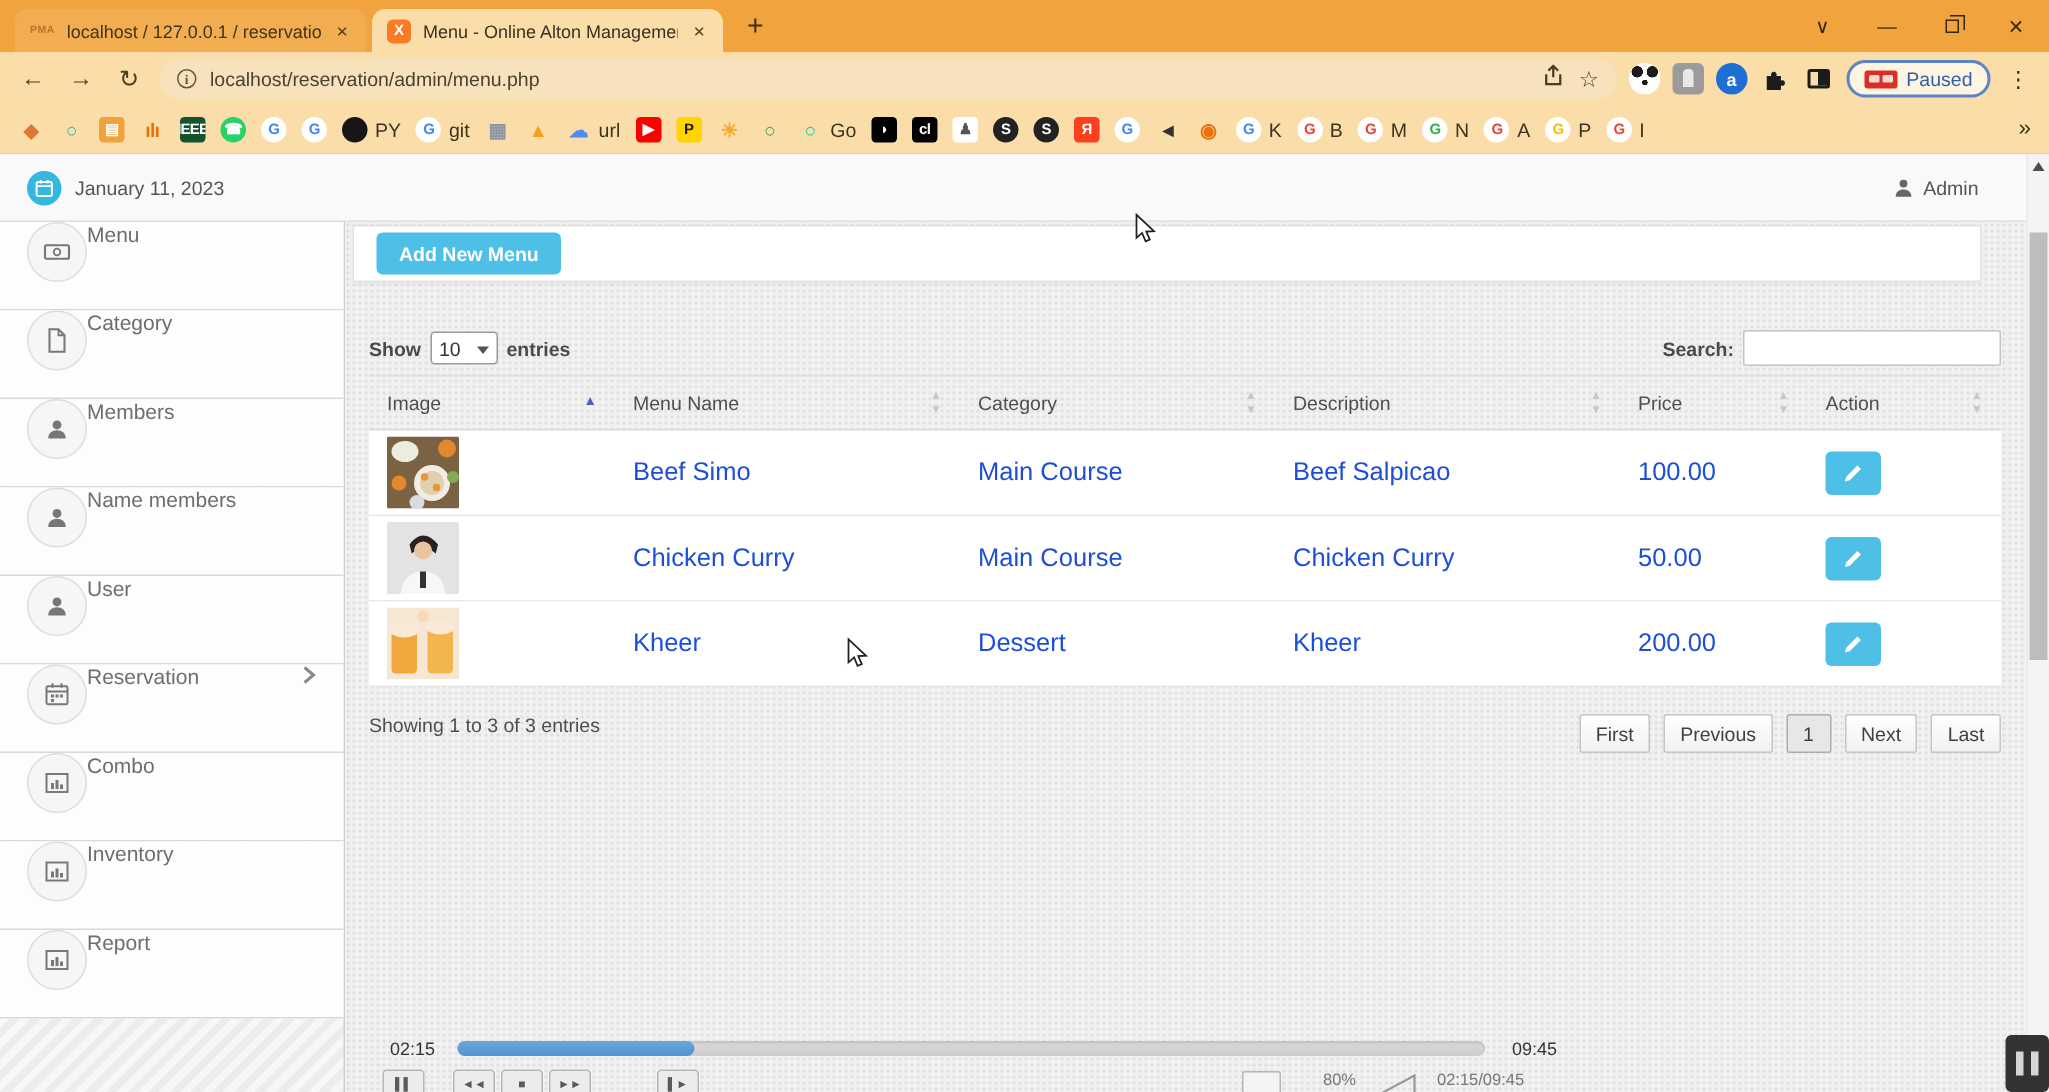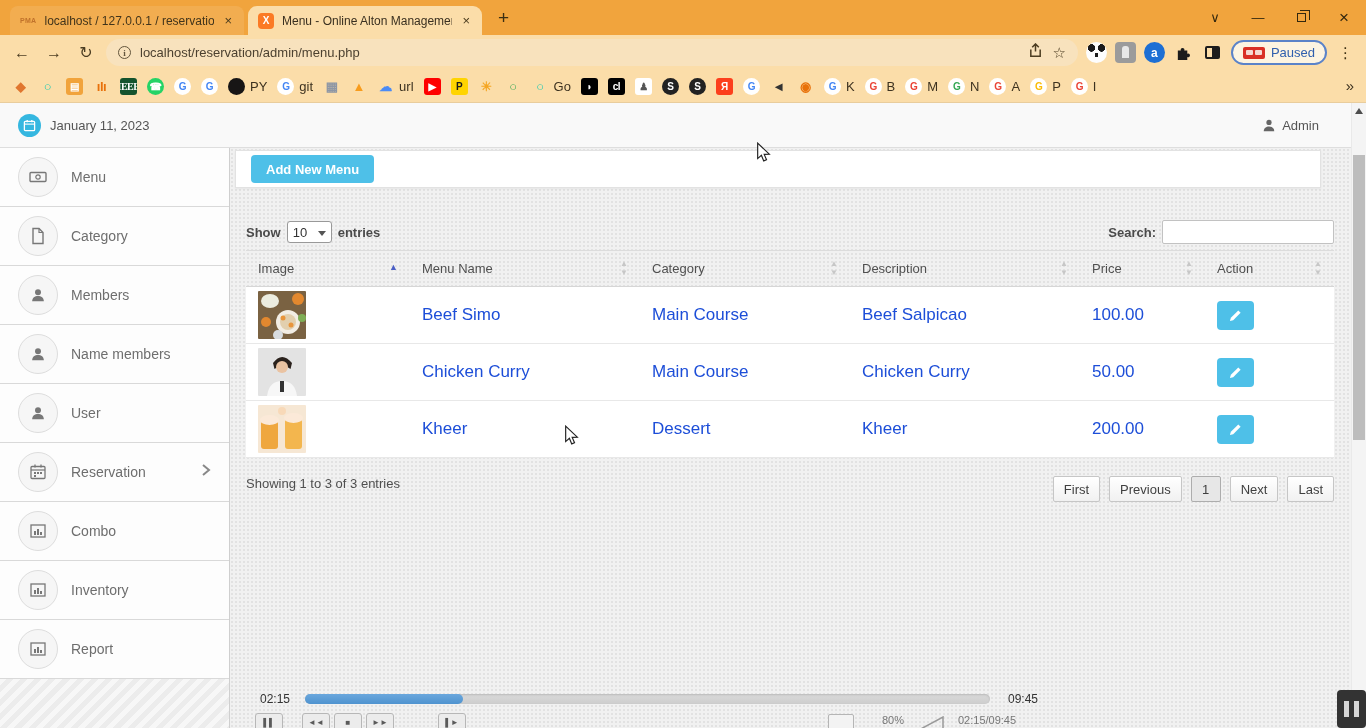--- a/index.html
+++ b/index.html
@@ -56,21 +56,21 @@
 
   
   .page{position:absolute;top:103px;left:0;right:0;bottom:0;background:#f1f1f1}
   .page-header{position:absolute;top:0;left:0;right:15px;height:45px;background:#f9f9f9;border-bottom:1px solid #dedede;display:flex;align-items:center;padding:0 18px;z-index:3}
   .cal-ic{width:23px;height:23px;border-radius:50%;background:#35b7e0;display:flex;align-items:center;justify-content:center;flex:none}
   .date-text{font-size:13px;color:#555;margin-left:9px}
   .admin-wrap{margin-left:auto;display:flex;align-items:center;gap:6px;cursor:pointer;margin-right:14px}
   .admin-text{font-size:13px;color:#555}
 
   .sidebar{position:absolute;top:45px;left:0;width:230px;bottom:0;border-right:1px solid #cfcfcf;background:repeating-linear-gradient(135deg,#ececec 0 5px,#f7f7f7 5px 10px)}
-  .side-item{height:59px;background:#fdfdfd;border-bottom:1px solid #d9d9d9;display:flex;align-items:center;padding:0 18px;gap:13px;cursor:pointer}
+  .side-item{height:59px;background:#fdfdfd;border-bottom:1px solid #d9d9d9;display:flex;padding:0 18px;gap:0;cursor:pointer}
   .side-ic{width:40px;height:40px;border-radius:50%;border:1px solid #ddd;background:#f6f6f6;display:flex;align-items:center;justify-content:center;flex:none}
   .side-label{font-size:14px;color:#6e6e6e}
   .side-chev{margin-left:auto}
 
   .main{position:absolute;top:45px;left:230px;right:15px;bottom:0;overflow:hidden;
         background:radial-gradient(circle,#e2e2e2 1px,transparent 1.2px) 0 0/4px 4px,#f1f1f1}
   .panel{position:absolute;top:2px;left:5px;width:1086px;height:38px;background:#fff;border:1px solid #e2e2e2;box-shadow:0 1px 2px rgba(0,0,0,.05)}
   .btn-add{position:absolute;left:15px;top:4px;height:28px;padding:0 15px;background:#4ec0e8;border-radius:4px;color:#fff;font-weight:bold;font-size:13px;display:flex;align-items:center;cursor:pointer}
 
   .dt-top{position:absolute;top:72px;left:16px;right:17px;display:flex;align-items:center;font-size:13px;color:#4a4a4a;font-weight:bold}
@@ -184,21 +184,21 @@
 
     <span class="bm">
       <span class="bm-ic" data-shape="square" style="color: rgb(255, 255, 255); background: rgb(241, 163, 59);">▤</span>
     </span>
 
     <span class="bm">
       <span class="bm-ic" data-shape="none" style="color: rgb(232, 113, 10); background: transparent;">ılı</span>
     </span>
 
     <span class="bm">
-      <span class="bm-ic" data-shape="square" style="color: rgb(255, 255, 255); background: #14532d; font-family: Liberation Serif, serif;">IEEE</span>
+      <span class="bm-ic" data-shape="square" style="color: rgb(255, 255, 255); background: #14532d;">IEEE</span>
     </span>
 
     <span class="bm">
       <span class="bm-ic" data-shape="circle" style="color: rgb(255, 255, 255); background: rgb(37, 211, 102);">☎</span>
     </span>
 
     <span class="bm">
       <span class="bm-ic" data-shape="circle" style="color: rgb(66, 133, 244); background: rgb(255, 255, 255);">G</span>
     </span>
 

